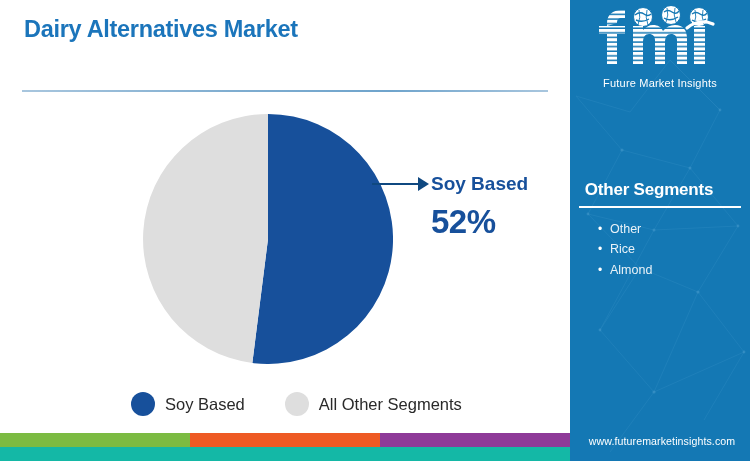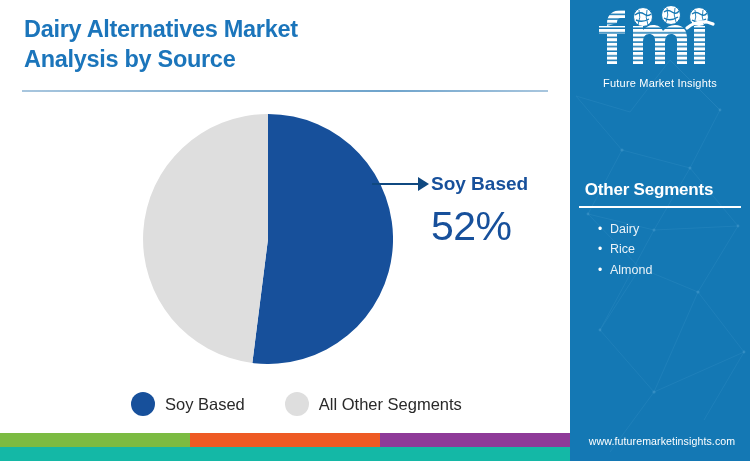--- a/index.html
+++ b/index.html
@@ -81,22 +81,22 @@
     top: 173px;
     font-size: 19px;
     font-weight: bold;
     color: #17509B;
     white-space: nowrap;
   }
   #callout-value {
     position: absolute;
     left: 431px;
     top: 203px;
-    font-size: 41px;
-    font-weight: normal;
+    font-size: 33px;
+    font-weight: bold;
     color: #17509B;
     letter-spacing: -0.5px;
     white-space: nowrap;
   }
 
   
   #legend {
     position: absolute;
     left: 131px;
     top: 392px;
@@ -223,21 +223,20 @@
 </style>
 </head>
 <body>
 
 <div id="infographic">
 
   <div id="left-panel">
 
     <div id="page-title">
       <span class="title-line">Dairy Alternatives Market</span>
-      <span class="title-line">Analysis by Source</span>
     </div>
 
     <div id="title-divider"></div>
 
     <div id="pie-chart">
       <svg id="pie-svg" viewBox="0 0 250 250">
         <path id="pie-slice-0" d="M 125 125 L 125.00 0.00 A 125 125 0 1 1 109.33 249.01 Z" fill="#17509B"></path>
         <path id="pie-slice-1" d="M 125 125 L 109.33 249.01 A 125 125 0 0 1 125.00 0.00 Z" fill="#DEDEDE"></path>
       </svg>
     </div>
@@ -341,21 +340,21 @@
       </svg>
       <div id="logo-tagline">Future Market Insights</div>
     </div>
 
     <div id="segments-title">Other Segments</div>
     <div id="segments-divider"></div>
 
     <ul id="segments-list">
       <li class="segment-item">
         <span class="segment-bullet">•</span>
-        <span>Dairy</span>
+        <span>Other</span>
       </li>
       <li class="segment-item">
         <span class="segment-bullet">•</span>
         <span>Rice</span>
       </li>
       <li class="segment-item">
         <span class="segment-bullet">•</span>
         <span>Almond</span>
       </li>
     </ul>

